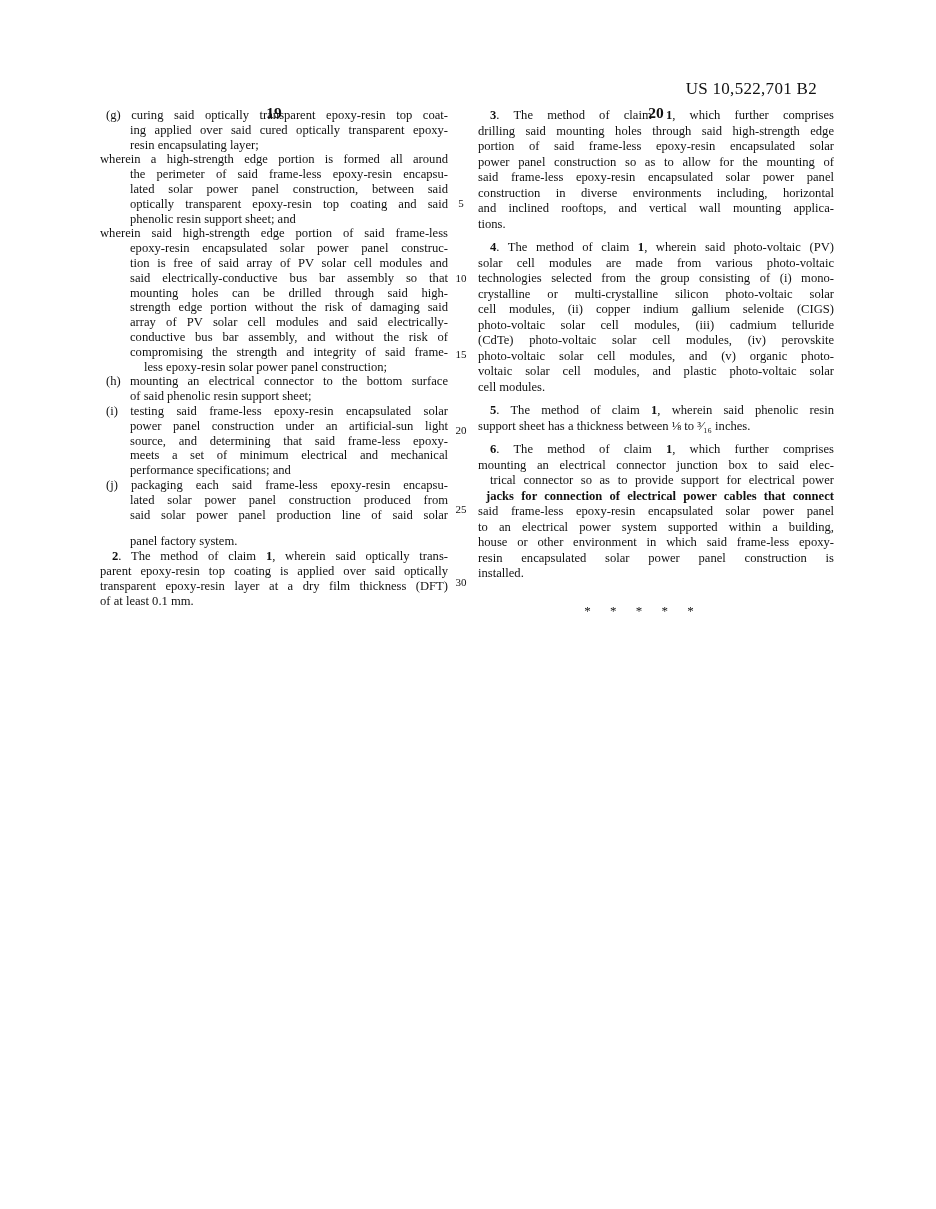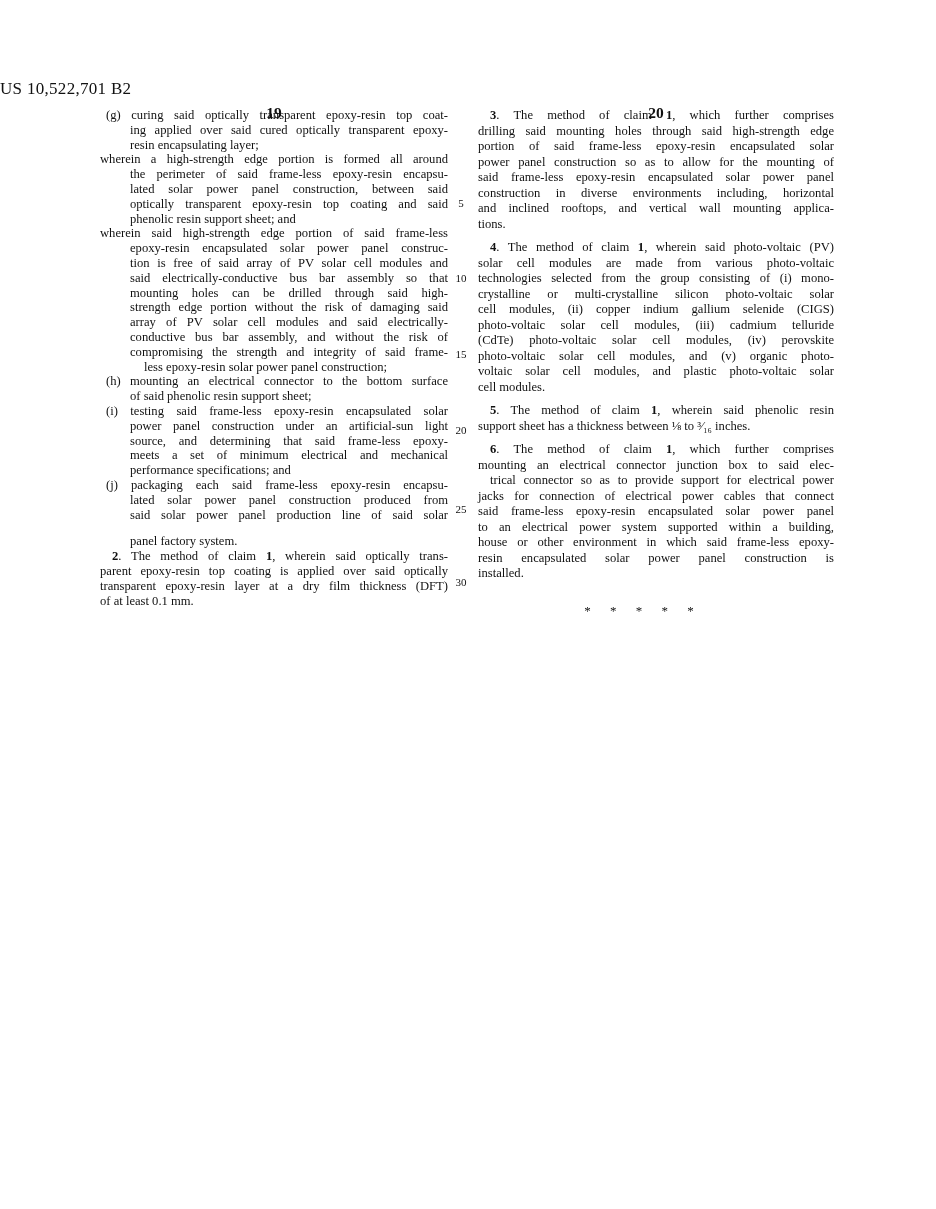--- a/index.html
+++ b/index.html
@@ -12,21 +12,21 @@
   .page {
     position: relative;
     width: 936px;
     height: 1209px;
     background: #ffffff;
     overflow: hidden;
   }
   .patent-number {
     position: absolute;
     top: 79px; left: 0; width: 817px;
-    text-align: left;
+    text-align: right;
     font-size: 17px;
     letter-spacing: 0.3px;
   }
   .colnum {
     position: absolute;
     top: 104px;
     font-weight: bold;
     font-size: 15.5px;
     text-align: center;
   }
@@ -149,21 +149,21 @@
         <div class="line" style="margin-left: 0px;">cell modules.</div>
       </div>
       <div class="para" style="margin-top: 8px;">
         <div class="line just" style="margin-left: 12px;"><b>5</b>. The method of claim <b>1</b>, wherein said phenolic resin</div>
         <div class="line" style="margin-left: 0px;">support sheet has a thickness between ⅛ to ³⁄₁₆ inches.</div>
       </div>
       <div class="para" style="margin-top: 8px;">
         <div class="line just" style="margin-left: 12px;"><b>6</b>. The method of claim <b>1</b>, which further comprises</div>
         <div class="line just" style="margin-left: 0px;">mounting an electrical connector junction box to said elec-</div>
         <div class="line just" style="margin-left: 12px;">trical connector so as to provide support for electrical power</div>
-        <div class="line just" style="margin-left: 0px;">jacks for connection of electrical power cables that connect</div>
+        <div class="line just" style="margin-left: 8px; font-weight: bold;">jacks for connection of electrical power cables that connect</div>
         <div class="line just" style="margin-left: 0px;">said frame-less epoxy-resin encapsulated solar power panel</div>
         <div class="line just" style="margin-left: 0px;">to an electrical power system supported within a building,</div>
         <div class="line just" style="margin-left: 0px;">house or other environment in which said frame-less epoxy-</div>
         <div class="line just" style="margin-left: 0px;">resin encapsulated solar power panel construction is</div>
         <div class="line" style="margin-left: 0px;">installed.</div>
       </div>
     </div>
 
   <div class="gutter" id="gutter">
       <div class="ln" style="top: 197px;">5</div>

